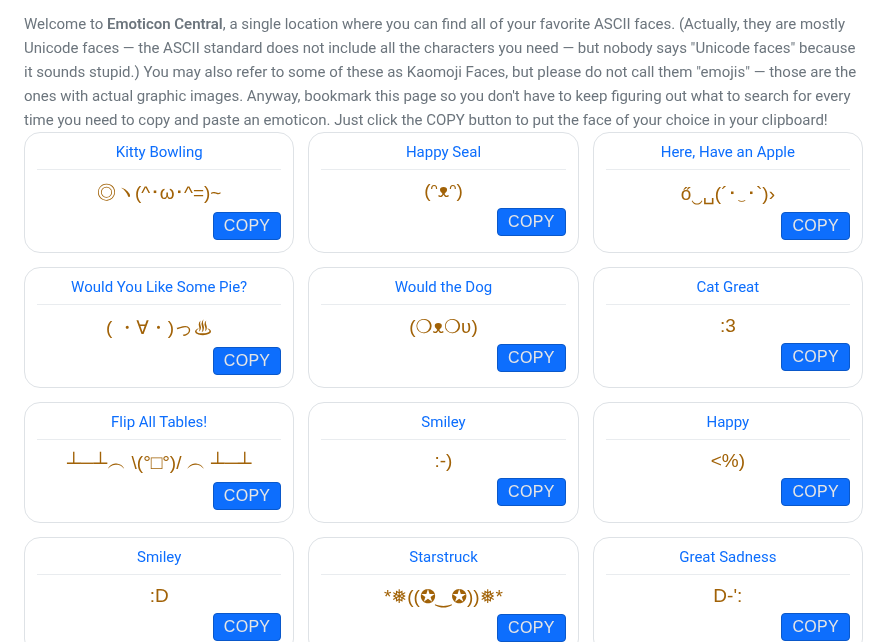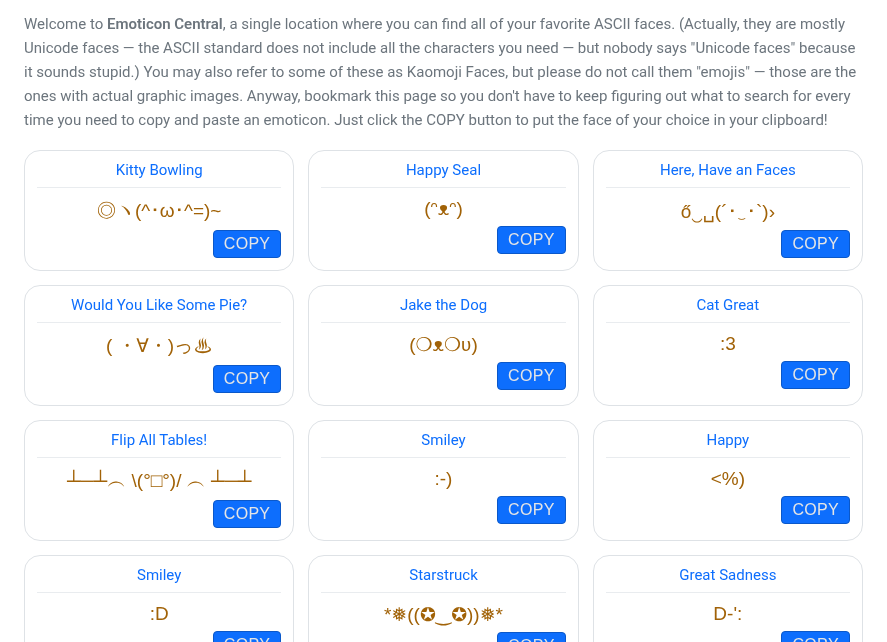--- a/index.html
+++ b/index.html
@@ -6,21 +6,20 @@
     body {
       font-family: -apple-system, BlinkMacSystemFont, "Segoe UI", Roboto, "Helvetica Neue", Arial, sans-serif;
       background: #fff;
       padding: 12px 24px;
       width: 887px;
     }
     .intro {
       color: #6c757d;
       font-size: 15px;
       line-height: 1.6;
-      margin-bottom: 18px;
     }
     .intro .brand {
       font-weight: 600;
       color: #6c757d;
     }
     .grid {
       display: grid;
       grid-template-columns: repeat(3, 1fr);
       gap: 14px;
     }
@@ -80,35 +79,35 @@
       </div>
     </div>
     <div class="card">
       <div class="card-title">Happy Seal</div>
       <div class="card-face">(ᵔᴥᵔ)</div>
       <div class="card-actions">
         <button class="copy-btn">COPY</button>
       </div>
     </div>
     <div class="card">
-      <div class="card-title">Here, Have an Faces</div>
+      <div class="card-title">Here, Have an Apple</div>
       <div class="card-face">ő‿␣(´･‿･`)›</div>
       <div class="card-actions">
         <button class="copy-btn">COPY</button>
       </div>
     </div>
     <div class="card">
       <div class="card-title">Would You Like Some Pie?</div>
       <div class="card-face">( ・∀・)っ♨</div>
       <div class="card-actions">
         <button class="copy-btn">COPY</button>
       </div>
     </div>
     <div class="card">
-      <div class="card-title">Jake the Dog</div>
+      <div class="card-title">Would the Dog</div>
       <div class="card-face">(❍ᴥ❍ʋ)</div>
       <div class="card-actions">
         <button class="copy-btn">COPY</button>
       </div>
     </div>
     <div class="card">
       <div class="card-title">Cat Great</div>
       <div class="card-face">:3</div>
       <div class="card-actions">
         <button class="copy-btn">COPY</button>

